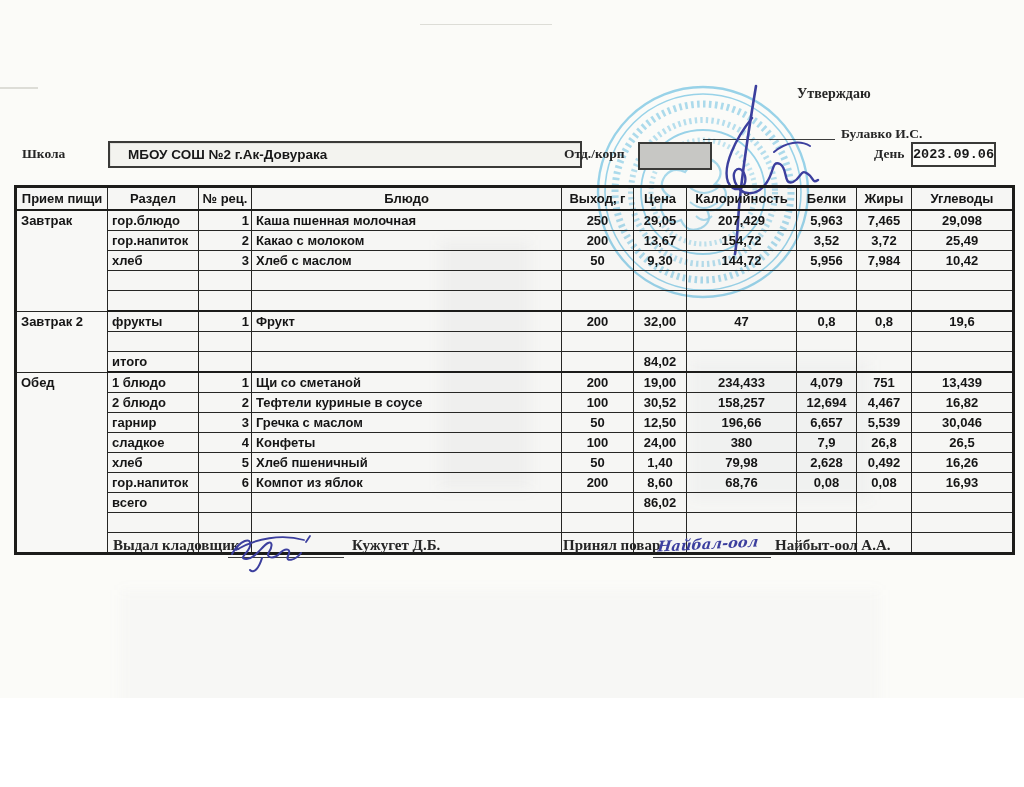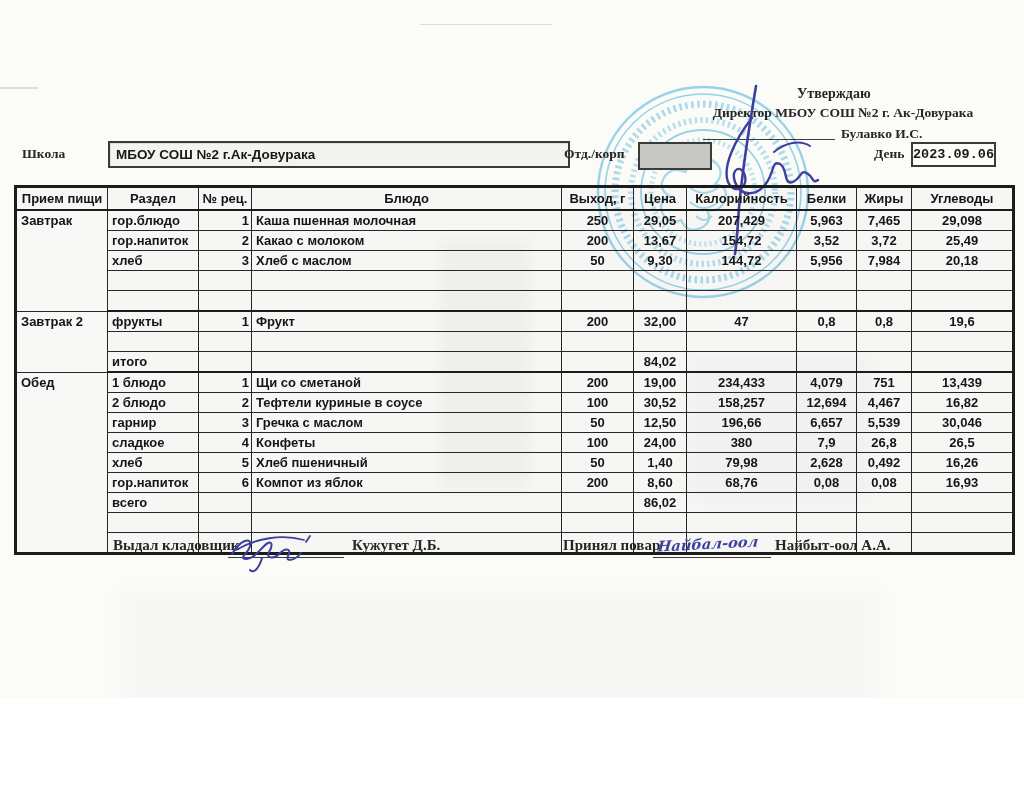--- a/index.html
+++ b/index.html
@@ -19,21 +19,21 @@
   .approve-line2{top:105px;left:703px;width:280px;text-align:center;font-size:13.5px;font-weight:600;}
   .sign-rule{top:139px;left:703px;width:132px;border-bottom:1.4px solid #3c3c3c;height:0;}
   .approver{top:126px;left:841px;font-size:13.5px;font-weight:600;}
 
   
   .lbl{font-size:13.5px;font-weight:600;}
   .school-lbl{top:146px;left:22px;}
   .school-box{
     top:141px;left:108px;width:452px;height:23px;
     border:2px solid #3a3a38;background:#f3f3ef;
-    display:flex;align-items:center;padding-left:6px;
+    display:flex;align-items:center;padding-left:18px;
     font-size:13.5px;font-weight:700;color:#181818;
     box-shadow:inset 1px 1px 0 rgba(0,0,0,.08);
   }
   .dept-lbl{top:146px;left:564px;}
   .dept-box{top:142px;left:638px;width:70px;height:24px;border:2px solid #3a3a38;background:#c7c7c4;}
   .day-lbl{top:146px;left:874px;}
   .day-box{
     top:142px;left:911px;width:81px;height:21px;border:2px solid #3a3a38;background:#fcfcf9;
     display:flex;align-items:center;justify-content:center;
     font-size:13.5px;font-weight:700;color:#181818;font-family:Liberation Mono, monospace;
@@ -83,21 +83,20 @@
 
 <div class="page">
 
   <div class="scratch abs" style="top:24px;left:420px;width:132px;height:1px;"></div>
   <div class="scratch abs" style="top:87px;left:0;width:38px;height:2px;"></div>
   <div class="ghost" style="top:240px;left:440px;width:90px;height:250px;background:rgba(110,120,145,0.05);"></div>
   <div class="ghost" style="top:360px;left:690px;width:180px;height:140px;background:rgba(110,120,145,0.04);"></div>
   <div class="ghost" style="top:590px;left:120px;width:760px;height:150px;background:rgba(120,130,150,0.03);"></div>
 
   <div class="abs serif approve-line1">Утверждаю</div>
-  <div class="abs serif approve-line2">Директор МБОУ СОШ №2 г. Ак-Довурака</div>
   <div class="abs sign-rule"></div>
   <div class="abs serif approver">Булавко И.С.</div>
 
   <svg class="stamp-svg" width="234" height="234" viewBox="0 0 234 234" aria-hidden="true">
     <g opacity="0.55">
       <circle class="stamp-stroke" cx="115" cy="114" r="105" stroke-width="2.4"></circle>
       <circle class="stamp-stroke" cx="115" cy="114" r="98" stroke-width="1.6"></circle>
       <circle class="stamp-stroke" cx="115" cy="114" r="62" stroke-width="1.8"></circle>
       <circle class="stamp-stroke" cx="115" cy="114" r="88" stroke-width="7" stroke-dasharray="2.6 3.4" opacity="0.8"></circle>
       <circle class="stamp-stroke" cx="115" cy="114" r="72" stroke-width="6" stroke-dasharray="2.4 3.2" opacity="0.7"></circle>
@@ -179,21 +178,21 @@
         </tr>
         <tr>
           <td class="c-razdel">хлеб</td>
           <td class="c-num">3</td>
           <td class="c-dish">Хлеб с маслом</td>
           <td class="c-out">50</td>
           <td class="c-price">9,30</td>
           <td class="c-cal">144,72</td>
           <td class="c-protein">5,956</td>
           <td class="c-fat">7,984</td>
-          <td class="c-carbs">20,18</td>
+          <td class="c-carbs">10,42</td>
         </tr>
         <tr>
           <td class="c-razdel"></td>
           <td class="c-num"></td>
           <td class="c-dish"></td>
           <td class="c-out"></td>
           <td class="c-price"></td>
           <td class="c-cal"></td>
           <td class="c-protein"></td>
           <td class="c-fat"></td>

